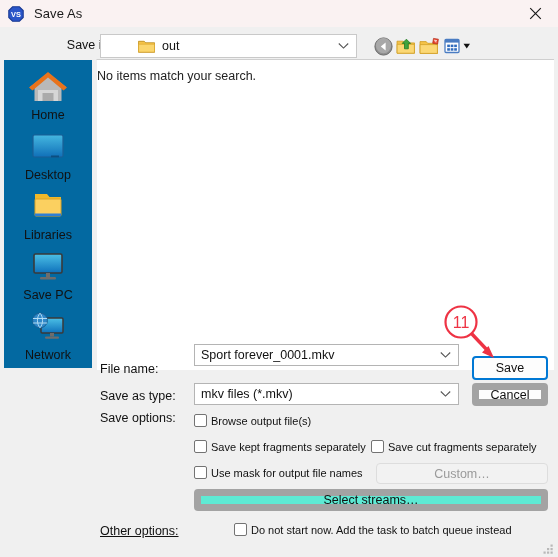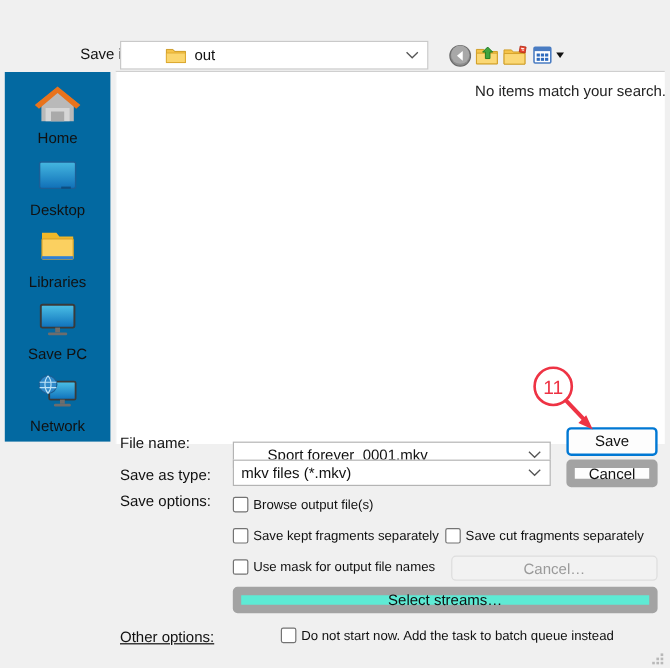--- a/index.html
+++ b/index.html
@@ -140,21 +140,21 @@
     width: 458px; height: 311px;
     background: #ffffff;
     border-top: 1px solid #cfcfcf;
     border-left: 1px solid #f0f0f0;
     box-sizing: border-box;
   }
   .filelist-empty {
     position: absolute;
     left: 0; top: 9px;
     width: 458px;
-    text-align: right;
+    text-align: left;
     font-size: 12.5px;
     color: #222;
   }
 
   
   .form-label {
     position: absolute;
     left: 100px;
     font-size: 12.5px;
     color: #111;
@@ -173,21 +173,21 @@
     border: 1px solid #b4b4b4;
     box-sizing: border-box;
     display: flex;
     align-items: center;
   }
   .field-combo .combo-text {
     margin-left: 6px;
     font-size: 12.5px;
     color: #111;
   }
-  #cb-filename { top: 368px; padding-left: 22px; }
+  #cb-filename { top: 344px; }
   #cb-savetype { top: 383px; }
 
   
   .pushbtn {
     position: absolute;
     background: #fdfdfd;
     border: 7px solid #a3a3a3;
     border-radius: 4px;
     box-sizing: border-box;
     font-family: "Liberation Sans", sans-serif;
@@ -260,20 +260,32 @@
     position: absolute;
     right: 3px; bottom: 3px;
     width: 12px; height: 12px;
   }
 </style>
 </head>
 <body>
 
 <div class="dialog">
 
+  <div class="titlebar">
+    <svg class="app-icon" viewBox="0 0 16 16">
+      <polygon points="4.6,0.8 11.4,0.8 15.2,4.6 15.2,11.4 11.4,15.2 4.6,15.2 0.8,11.4 0.8,4.6" fill="#2a55c8" stroke="#1b3a93" stroke-width="1.1"></polygon>
+      <text x="8" y="11.4" font-family="Liberation Sans, sans-serif" font-size="7.4" font-weight="bold" fill="#ffffff" text-anchor="middle">VS</text>
+    </svg>
+    <span class="title-text">Save As</span>
+    <div class="close-btn">
+      <svg width="13" height="13" viewBox="0 0 13 13">
+        <path d="M1.2 1.2 L11.8 11.8 M11.8 1.2 L1.2 11.8" stroke="#1a1a1a" stroke-width="1.15" fill="none"></path>
+      </svg>
+    </div>
+  </div>
 
   <div class="savein-label">Save in:</div>
 
   <div class="savein-combo">
     <svg class="folder-ico" width="17" height="14" viewBox="0 0 17 14">
       <path d="M0.5 2.2 h5.6 l1.5 1.6 h9 v9.4 h-16.1 z" fill="#f6c košt"></path>
       <path d="M0.5 2.2 h5.6 l1.5 1.6 h9 v9.4 h-16.1 z" fill="#f5c349" stroke="#d9a326" stroke-width="0.7"></path>
       <path d="M0.6 5.2 h15.9 v7.9 h-15.9 z" fill="#fbd66e" stroke="#d9a326" stroke-width="0.6"></path>
     </svg>
     <span class="combo-text">out</span>
@@ -409,21 +421,21 @@
 
   <div class="field-combo" id="cb-savetype">
     <span class="combo-text">mkv files (*.mkv)</span>
     <svg class="combo-arrow" width="11" height="7" viewBox="0 0 11 7">
       <path d="M0.8 1 L5.5 5.6 L10.2 1" stroke="#555" stroke-width="1.1" fill="none"></path>
     </svg>
   </div>
 
   <button class="pushbtn" id="btn-save">Save</button>
   <button class="pushbtn" id="btn-cancel">Cancel</button>
-  <button class="pushbtn" id="btn-custom">Cancel…</button>
+  <button class="pushbtn" id="btn-custom">Custom…</button>
   <button class="pushbtn" id="btn-streams">Select streams…</button>
 
   <div class="checkrow" id="chk-browse">
     <span class="cbox"></span>
     <span class="cb-label">Browse output file(s)</span>
   </div>
 
   <div class="checkrow" id="chk-kept">
     <span class="cbox"></span>
     <span class="cb-label">Save kept fragments separately</span>

